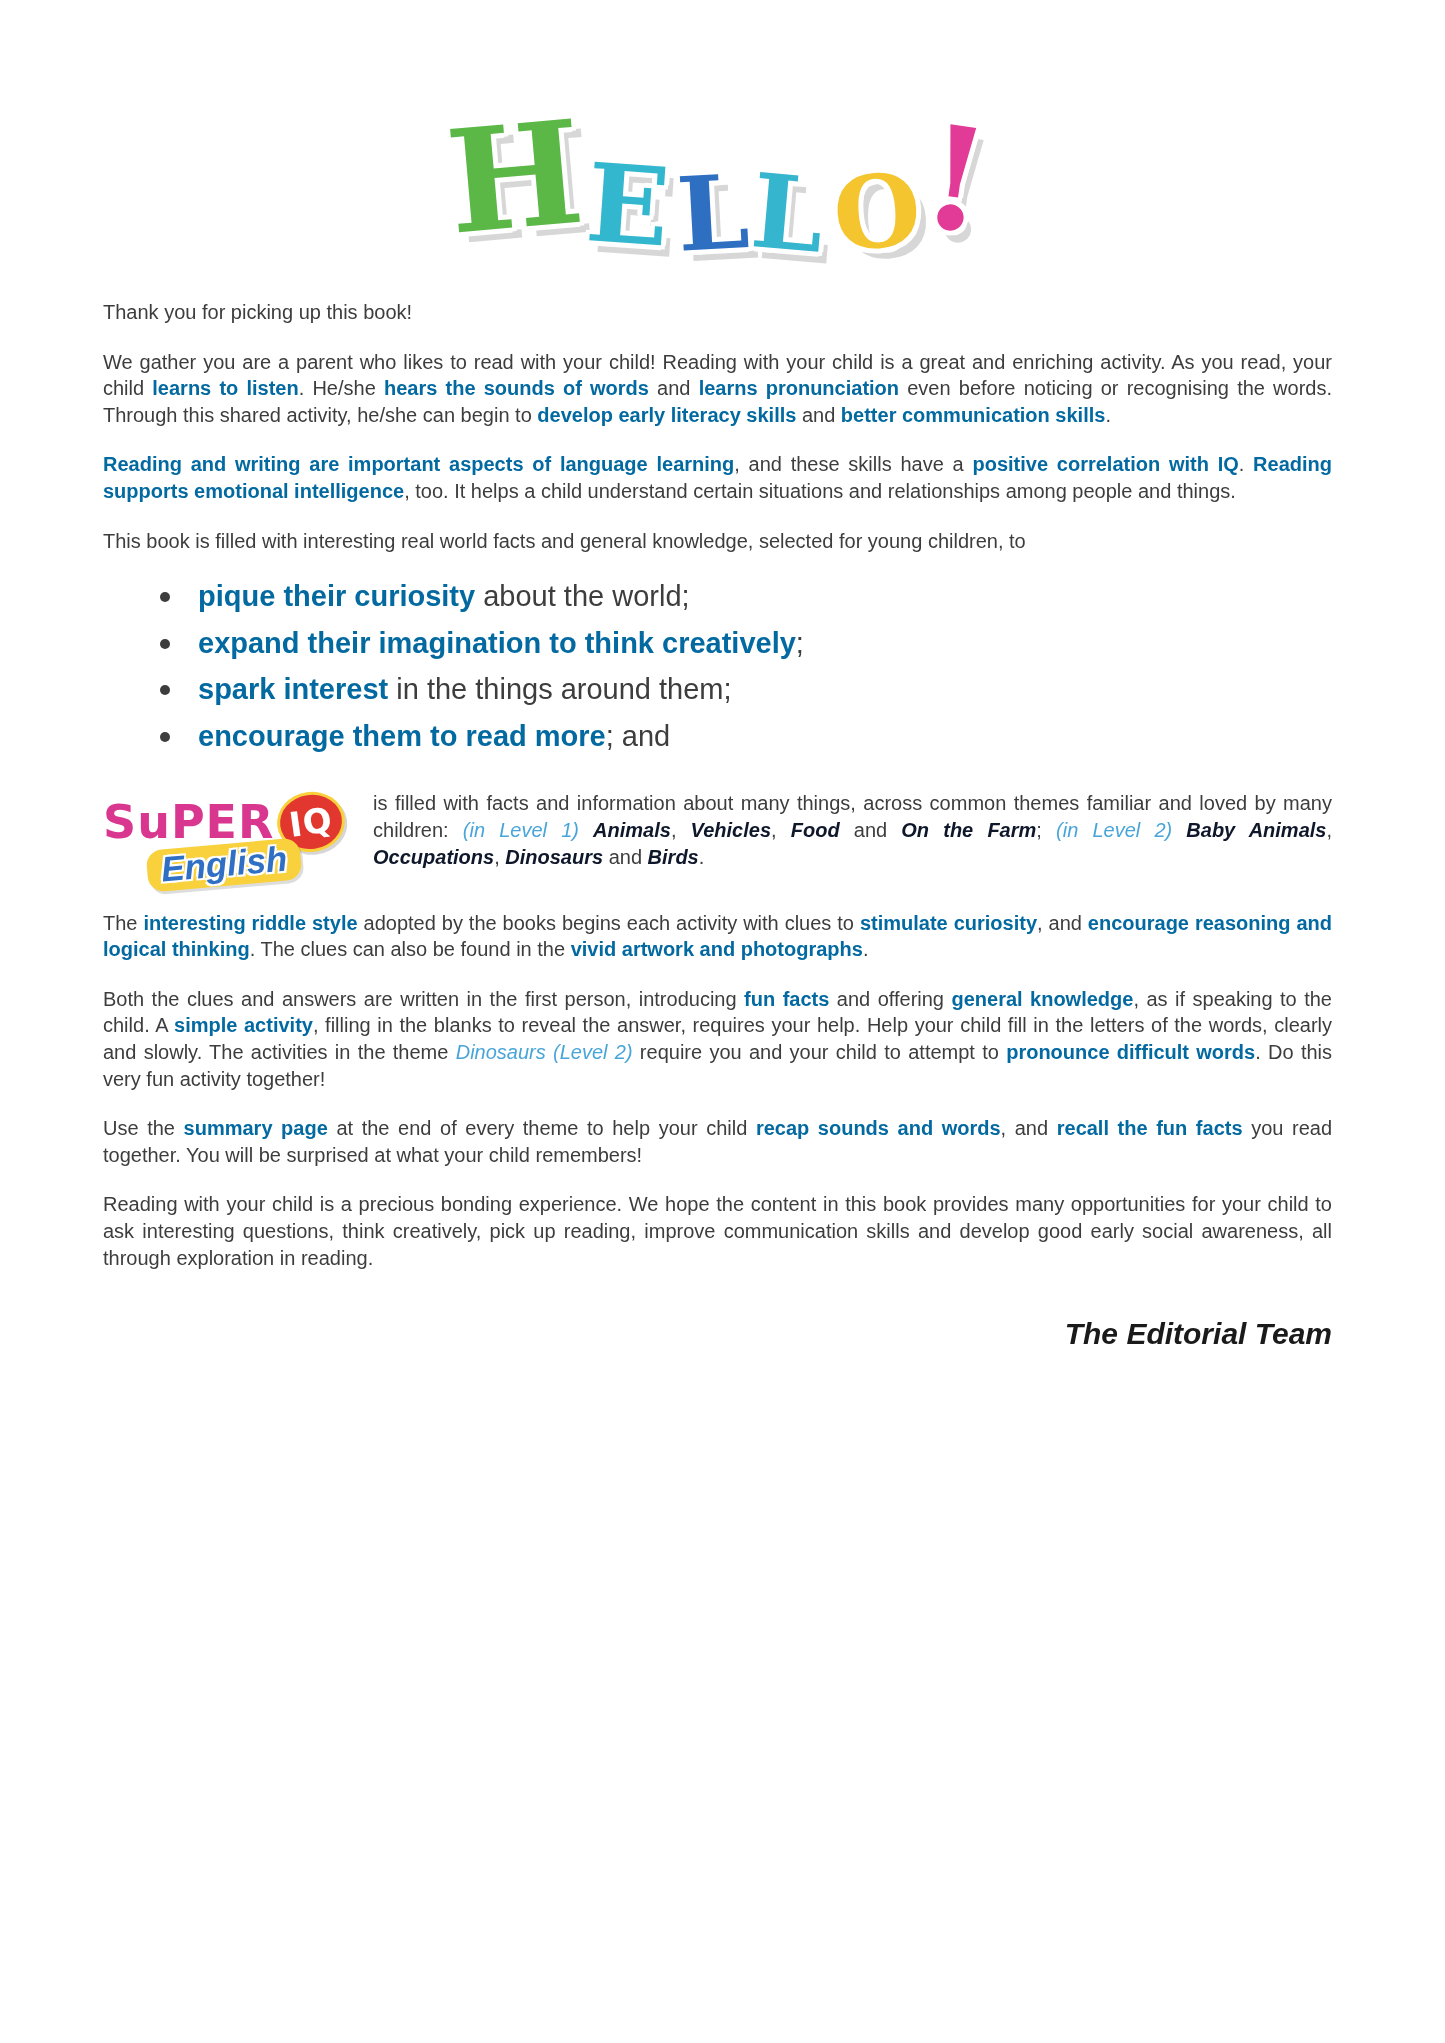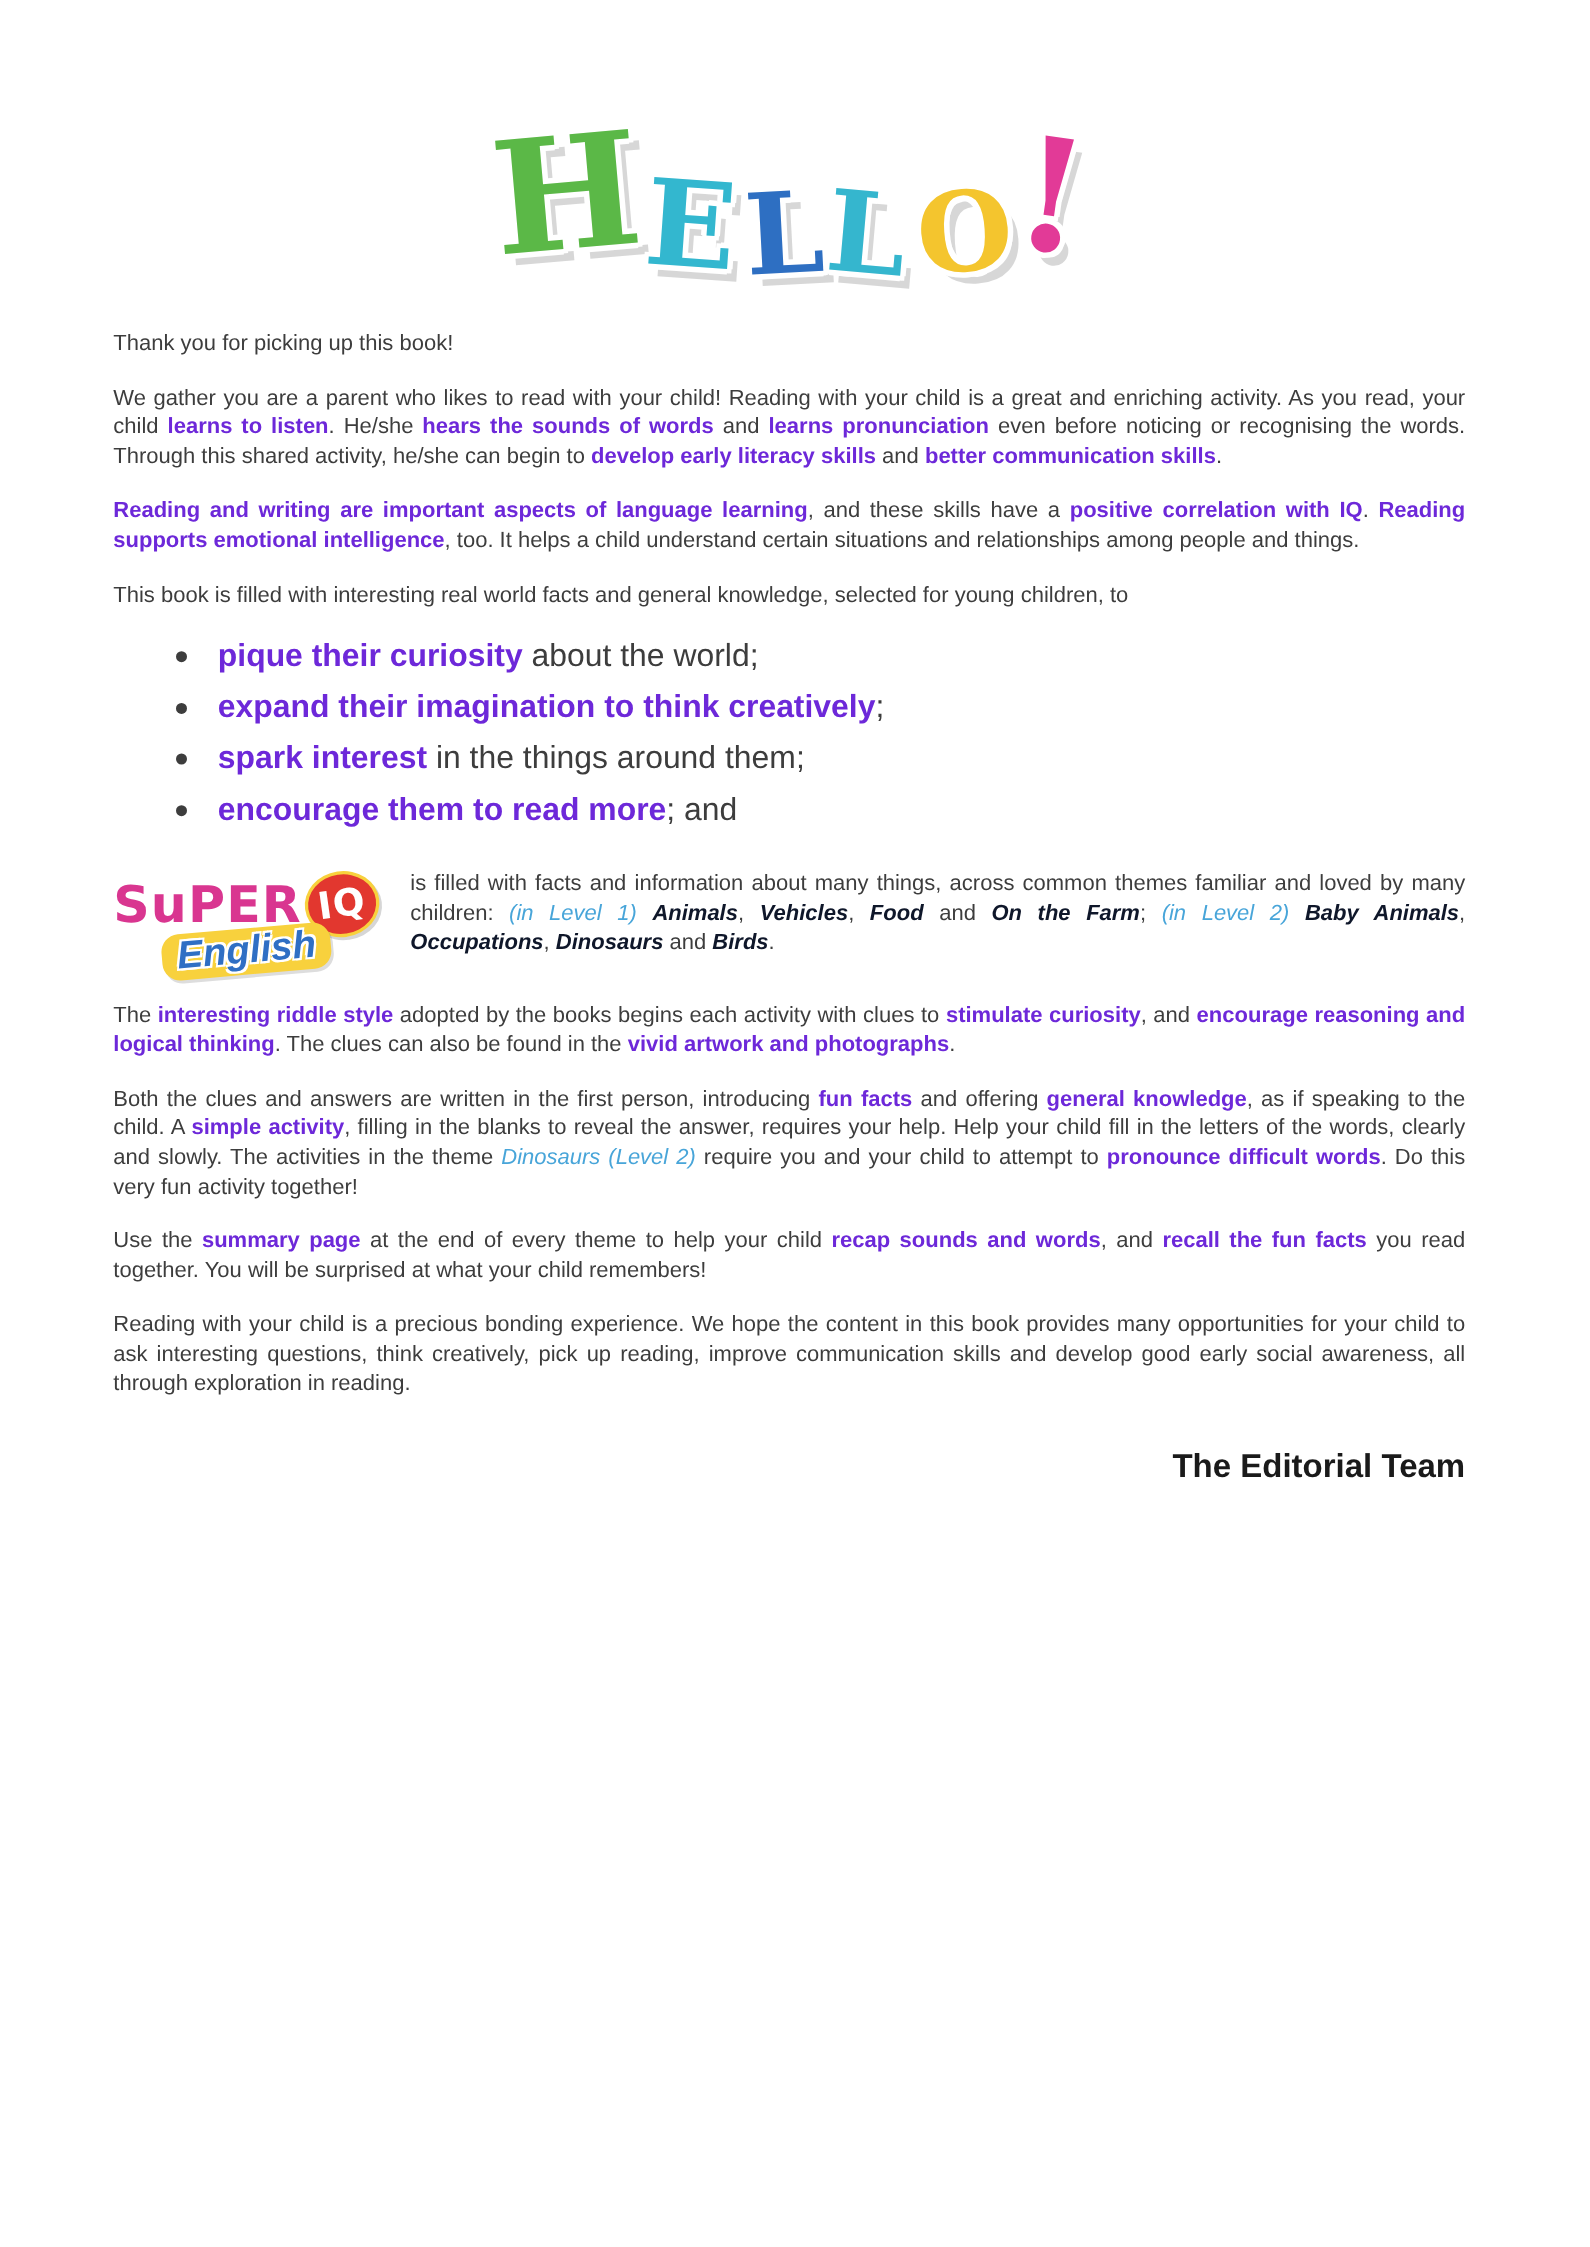--- a/index.html
+++ b/index.html
@@ -32,21 +32,21 @@
       9px 11px 0 rgba(110,110,110,0.28);
   }
   .content { }
   .para {
     font-size: 20px;
     line-height: 1.33;
     color: #3d3d3d;
     text-align: justify;
     margin-bottom: 23px;
   }
-  .hl-bold { color: #6d28d9; font-weight: bold; }
+  .hl-bold { color: #0369a1; font-weight: bold; }
   .hl-bold-italic { color: #0f172a; font-weight: bold; font-style: italic; }
   .hl-light-italic { color: #48a5d9; font-style: italic; }
   .bullet-list {
     list-style: none;
     margin: 0 0 35px 0;
     padding-left: 47px;
   }
   .bullet-item {
     font-size: 29px;
     line-height: 1.33;
@@ -114,20 +114,21 @@
     text-shadow: -2px -2px 0 #fff, 2px -2px 0 #fff, -2px 2px 0 #fff, 2px 2px 0 #fff;
     box-shadow: 2px 3px 0 rgba(120,120,120,0.25);
   }
   .logo-para { flex: 1 1 auto; margin-bottom: 0; }
   .signature {
     font-size: 30px;
     font-weight: bold;
     color: #1a1a1a;
     text-align: right;
     margin-top: 46px;
+    font-style: italic;
   }
 </style>
 </head>
 <body>
 
 <div class="page">
   <div class="hello-title" id="hello-title"><span class="hello-letter" style="color: rgb(91, 184, 71); font-size: 142px; transform: rotate(-5deg) translateY(0px);">H</span><span class="hello-letter" style="color: rgb(51, 183, 207); font-size: 108px; transform: rotate(4deg) translateY(16px);">E</span><span class="hello-letter" style="color: rgb(46, 111, 194); font-size: 102px; transform: rotate(-3deg) translateY(22px);">L</span><span class="hello-letter" style="color: rgb(53, 182, 206); font-size: 102px; transform: rotate(5deg) translateY(22px);">L</span><span class="hello-letter" style="color: rgb(244, 197, 46); font-size: 100px; transform: rotate(-4deg) translateY(20px);">O</span><span class="hello-letter" style="color: rgb(226, 58, 151); font-size: 142px; transform: rotate(8deg) translateY(2px);">!</span></div>
   <div class="content" id="content">
       <p class="para"><span>Thank you for picking up this book!</span></p>
       <p class="para"><span>We gather you are a parent who likes to read with your child! Reading with your child is a great and enriching activity. As you read, your child </span><span class="hl-bold">learns to listen</span><span>. He/she </span><span class="hl-bold">hears the sounds of words</span><span> and </span><span class="hl-bold">learns pronunciation</span><span> even before noticing or recognising the words. Through this shared activity, he/she can begin to </span><span class="hl-bold">develop early literacy skills</span><span> and </span><span class="hl-bold">better communication skills</span><span>.</span></p>

